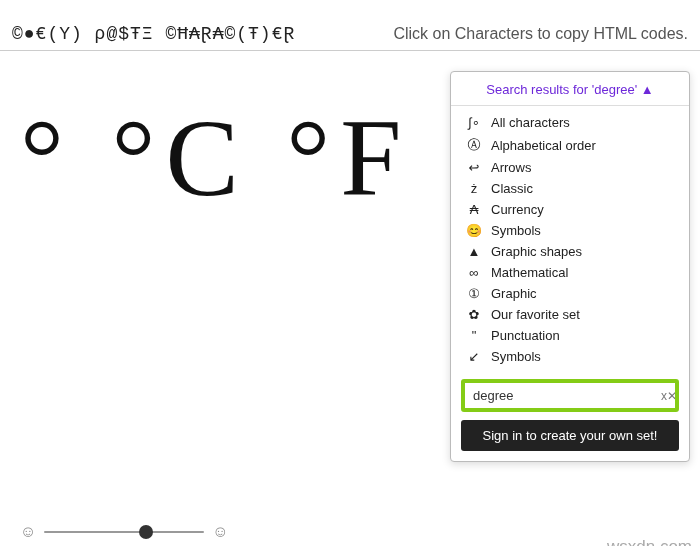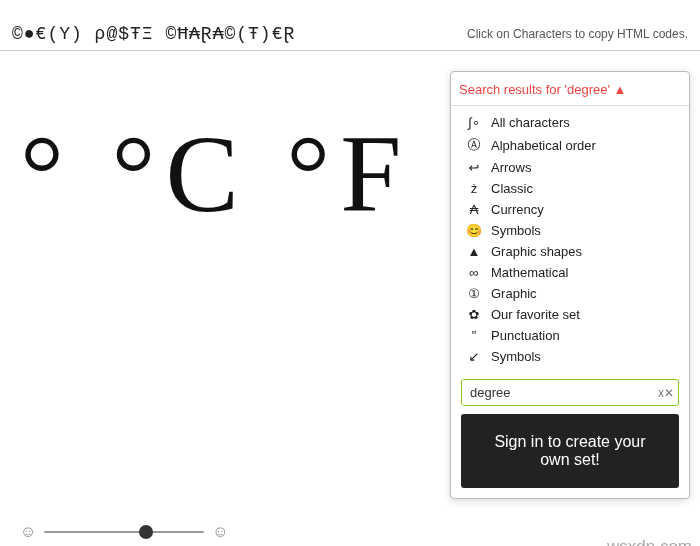--- a/index.html
+++ b/index.html
@@ -22,36 +22,36 @@
       background: #fff;
       margin-top: 18px;
     }
     #header-logo {
       font-size: 18px;
       font-family: 'Courier New', monospace;
       letter-spacing: 1px;
       color: #222;
     }
     #header-hint {
-      font-size: 12px;
+      font-size: 16px;
       color: #555;
     }
 
     
     #main {
       position: relative;
       width: 700px;
       height: 510px;
       overflow: hidden;
     }
 
     
     #degree-display {
       position: absolute;
-      top: 60px;
+      top: 44px;
       left: 20px;
       font-size: 110px;
       font-family: 'Times New Roman', serif;
       color: #111;
       letter-spacing: 10px;
       user-select: none;
     }
 
     
     #slider-area {
@@ -94,23 +94,24 @@
       right: 10px;
       width: 240px;
       background: #fff;
       border: 1px solid #bbb;
       border-radius: 4px;
       box-shadow: 0 2px 8px rgba(0,0,0,0.15);
       font-size: 13px;
     }
 
     #dropdown-header {
+      text-align: center;
       padding: 10px 8px 8px;
       border-bottom: 1px solid #ddd;
-      color: #ef4444;
+      color: #6d28d9;
       font-size: 13px;
     }
 
     #dropdown-list {
       list-style: none;
       padding: 6px 0;
     }
     #dropdown-list li {
       padding: 3px 14px;
       display: flex;
@@ -130,21 +131,21 @@
       padding: 8px 8px 4px;
       border-top: 1px solid #ddd;
       color: #333;
       font-size: 12px;
     }
 
     #search-box-wrapper {
       display: flex;
       align-items: center;
       margin: 6px 10px 8px;
-      border: 1px solid #84cc16;
+      border: 4px solid #84cc16;
       border-radius: 3px;
       overflow: hidden;
     }
     #search-input {
       flex: 1;
       border: none;
       outline: none;
       padding: 5px 8px;
       font-size: 13px;
       color: #333;
@@ -164,26 +165,26 @@
       cursor: pointer;
       padding: 4px 7px;
       font-size: 14px;
       color: #555;
     }
 
     #signin-btn {
       display: block;
       width: calc(100% - 20px);
       margin: 0 10px 10px;
-      padding: 19px;
+      padding: 8px;
       background: #222;
       color: #fff;
       border: none;
       border-radius: 3px;
-      font-size: 16px;
+      font-size: 13px;
       cursor: pointer;
       text-align: center;
     }
 
     
     #watermark {
       position: absolute;
       bottom: 4px;
       right: 8px;
       font-size: 17px;

